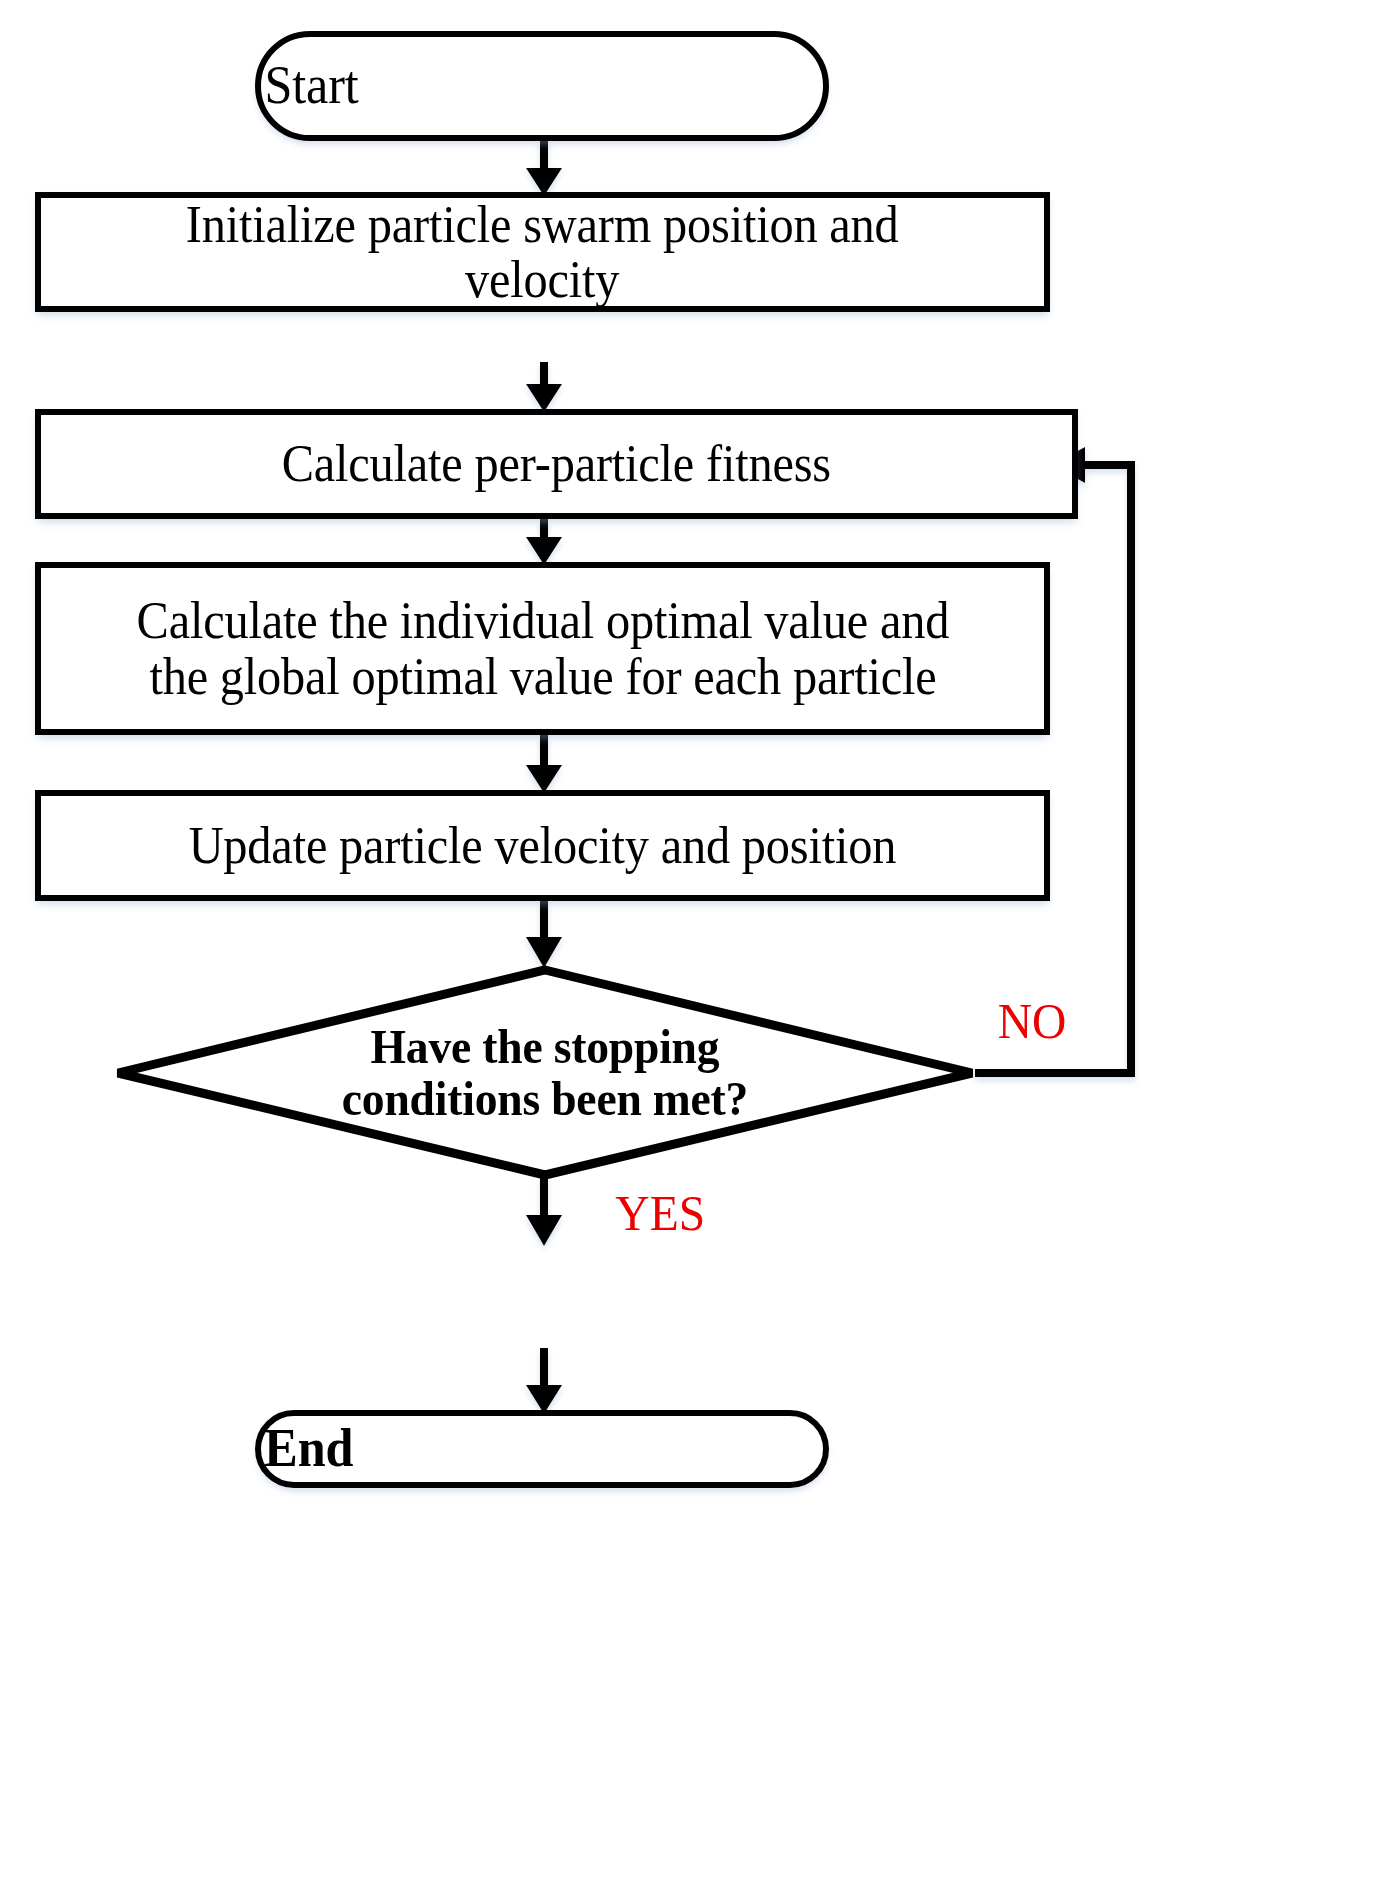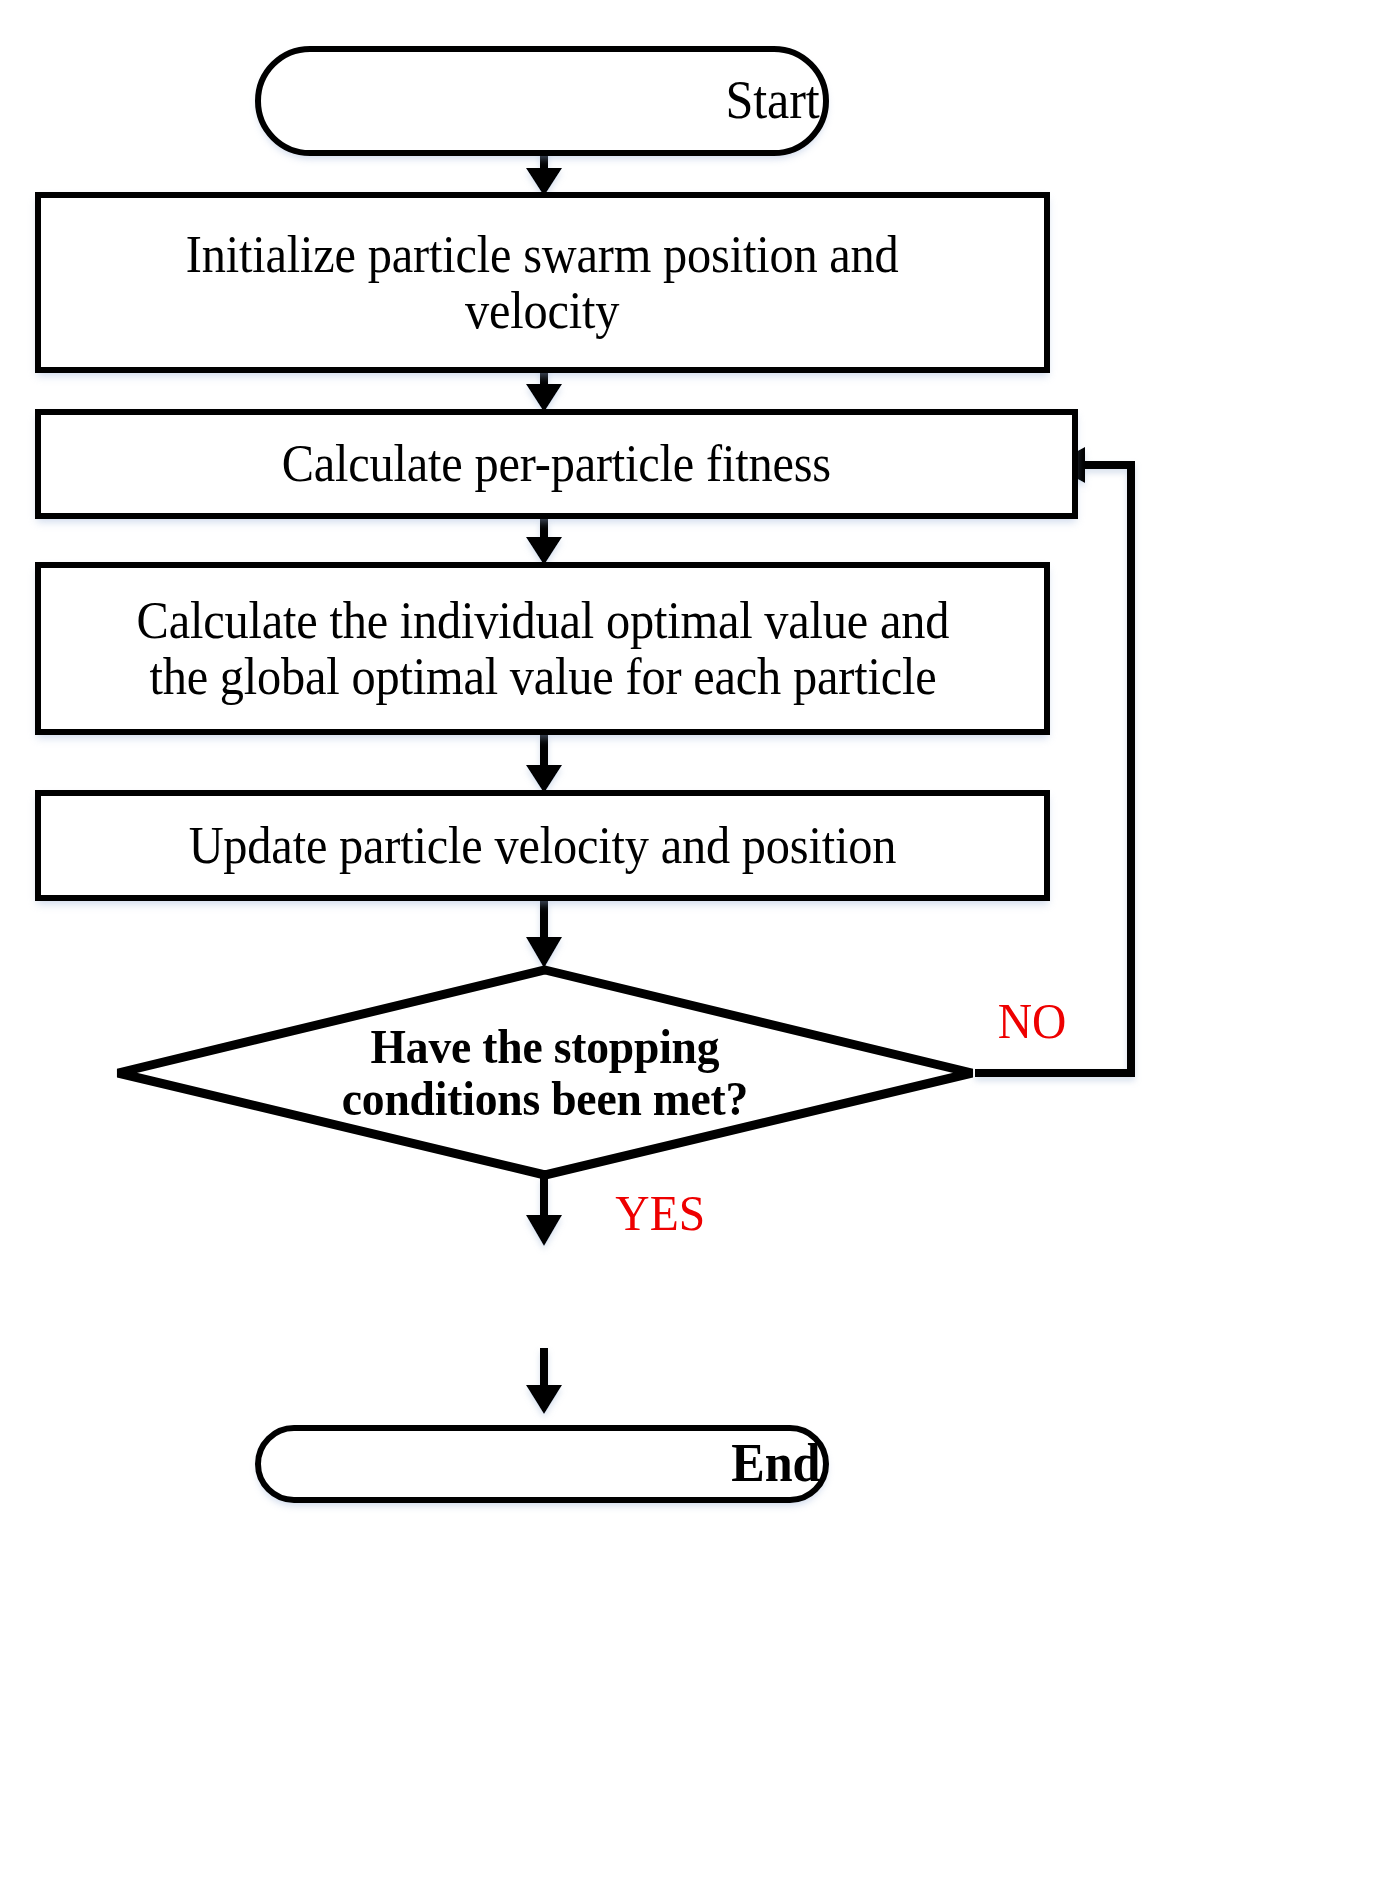--- a/index.html
+++ b/index.html
@@ -41,24 +41,23 @@
   }
   
   .terminal {
     position: absolute;
     box-sizing: border-box;
     border: 6px solid #000000;
     border-radius: 999px;
     background: #ffffff;
     display: flex;
     align-items: center;
-    justify-content: flex-end;
+    justify-content: flex-start;
     box-shadow: 0 5px 7px -2px rgba(150,175,215,0.42);
     z-index: 3;
-    margin-top: 15px;
   }
   
   .process {
     position: absolute;
     box-sizing: border-box;
     border: 6px solid #000000;
     background: #ffffff;
     display: flex;
     align-items: center;
     justify-content: center;
@@ -140,21 +139,21 @@
 
       <polyline points="975,1073 1131,1073 1131,465 1078,465"></polyline>
       <polygon points="1085,447 1085,483 1052,465" fill="#000000" stroke="none"></polygon>
     </g>
   </svg>
 
   <div class="terminal" style="left:255px; top:31px; width:574px; height:110px;">
     <div class="node-label" style="font-size:54px;">Start</div>
   </div>
 
-  <div class="process" style="left:35px; top:192px; width:1015px; height:181px;">
+  <div class="process" style="left:35px; top:192px; width:1015px; height:120px;">
     <div class="node-label" style="font-size:52px;">Initialize particle swarm position and
 velocity</div>
   </div>
 
   <div class="process" style="left:35px; top:409px; width:1043px; height:110px;">
     <div class="node-label" style="font-size:52px;">Calculate per-particle fitness</div>
   </div>
 
   <div class="process" style="left:35px; top:790px; width:1015px; height:111px;">
     <div class="node-label" style="font-size:52px;">Update particle velocity and position</div>

